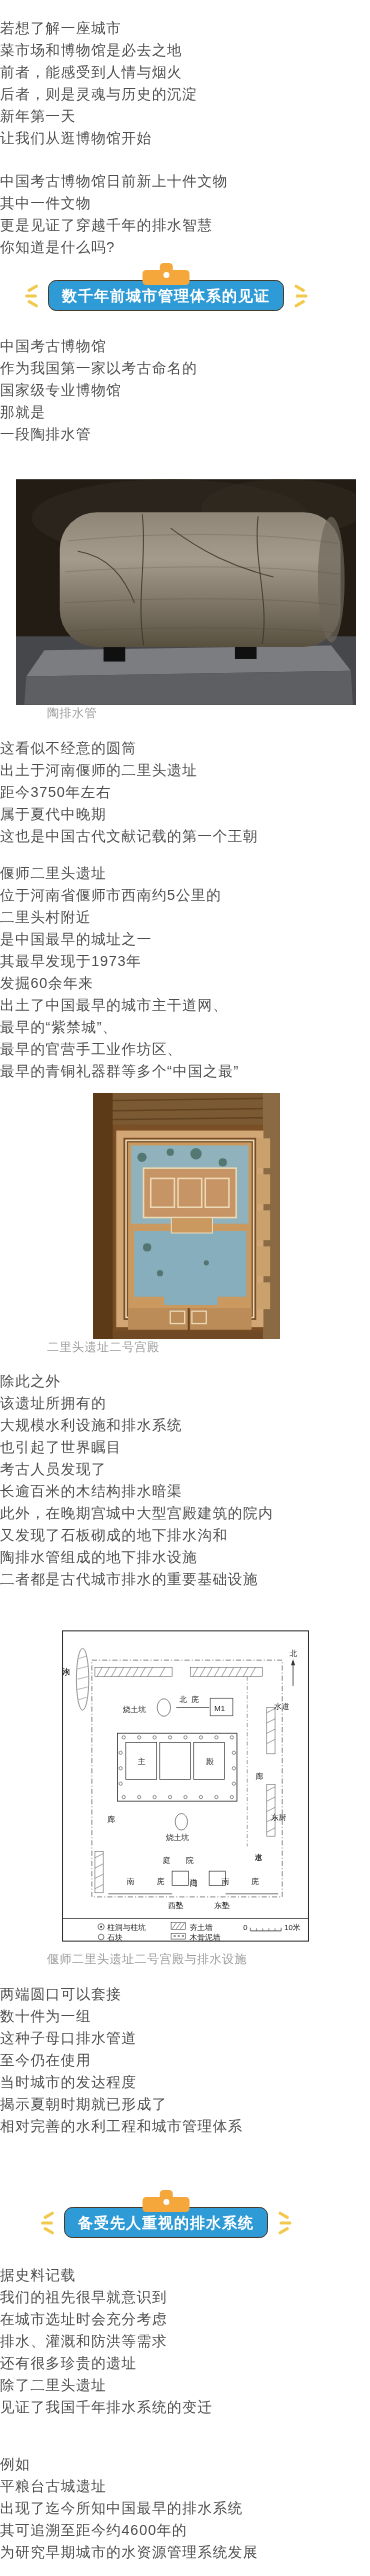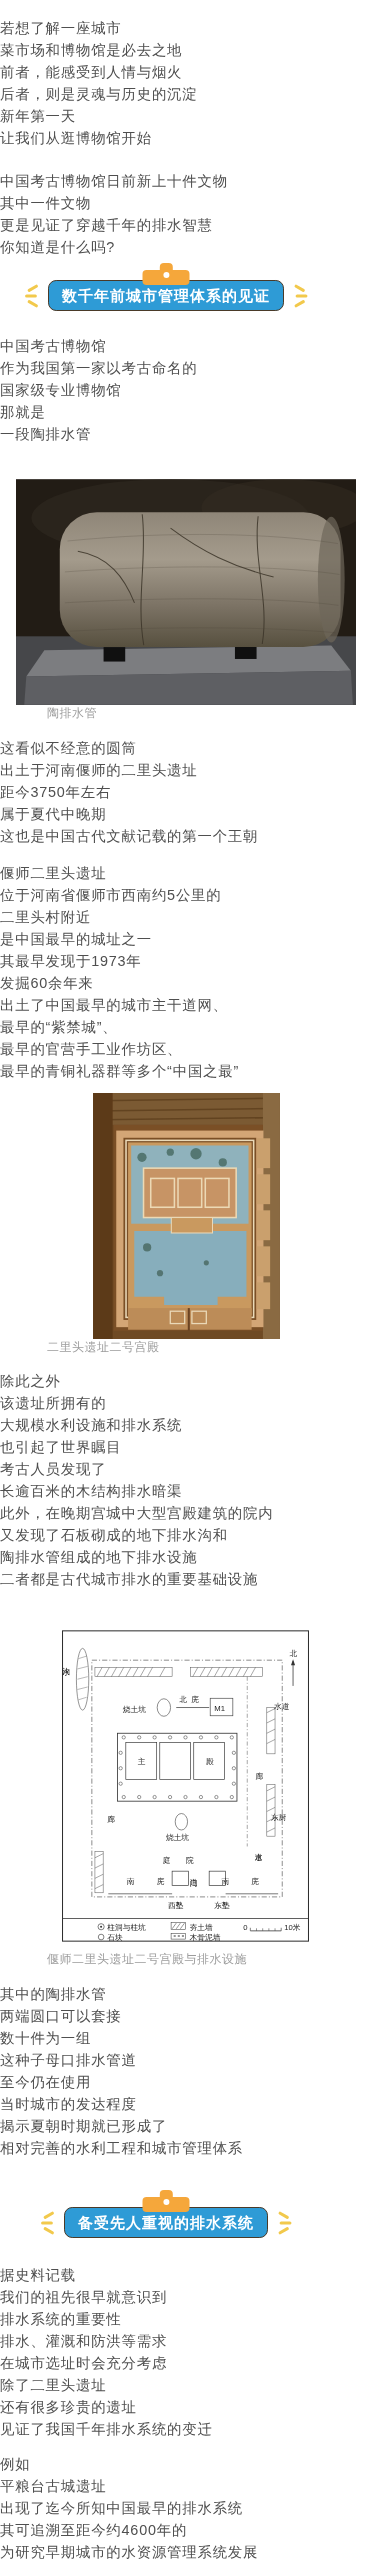--- a/index.html
+++ b/index.html
@@ -340,21 +340,20 @@
         <line x1="217" y1="594" x2="221" y2="594" stroke="#333" stroke-width="2"></line>
           <line x1="225" y1="594" x2="229" y2="594" stroke="#333" stroke-width="2"></line>
           <line x1="233" y1="594" x2="237" y2="594" stroke="#333" stroke-width="2"></line>
         <text class="plantext" x="248" y="602">木骨泥墙</text>
       </g>
     </svg>
   </div>
   <div class="caption" style="top:1952px">偃师二里头遗址二号宫殿与排水设施</div>
 
   <div class="para" style="top:1983px">
-      <div class="line">其中的陶排水管</div>
       <div class="line">两端圆口可以套接</div>
       <div class="line">数十件为一组</div>
       <div class="line">这种子母口排水管道</div>
       <div class="line">至今仍在使用</div>
       <div class="line">当时城市的发达程度</div>
       <div class="line">揭示夏朝时期就已形成了</div>
       <div class="line">相对完善的水利工程和城市管理体系</div>
     </div>
 
   <div class="badge-wrap" style="top:2207px">
@@ -374,25 +373,24 @@
             <line x1="26" y1="45" x2="12" y2="37"></line>
           </g>
         </svg>
       <span>备受先人重视的排水系统</span>
     </div>
   </div>
 
   <div class="para" style="top:2264px">
       <div class="line">据史料记载</div>
       <div class="line">我们的祖先很早就意识到</div>
-      <div class="line">排水系统的重要性</div>
+      <div class="line">在城市选址时会充分考虑</div>
       <div class="line">排水、灌溉和防洪等需求</div>
-      <div class="line">在城市选址时会充分考虑</div>
+      <div class="line">还有很多珍贵的遗址</div>
       <div class="line">除了二里头遗址</div>
-      <div class="line">还有很多珍贵的遗址</div>
       <div class="line">见证了我国千年排水系统的变迁</div>
     </div>
   <div class="para" style="top:2453px">
       <div class="line">例如</div>
       <div class="line">平粮台古城遗址</div>
       <div class="line">出现了迄今所知中国最早的排水系统</div>
       <div class="line">其可追溯至距今约4600年的</div>
       <div class="line">为研究早期城市的水资源管理系统发展</div>
     </div>
 

